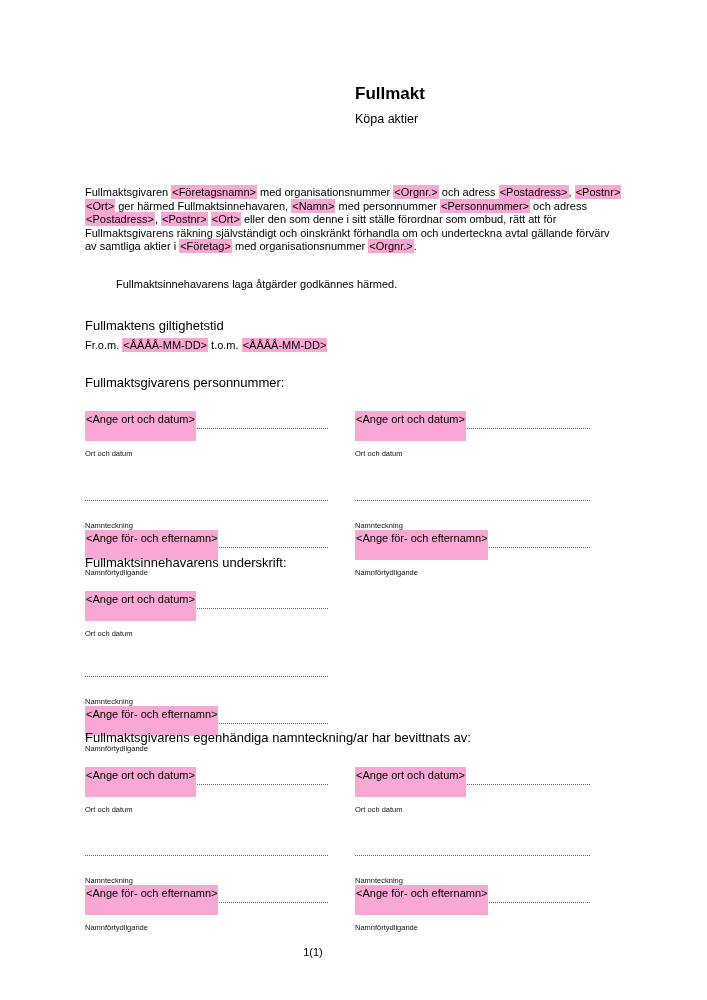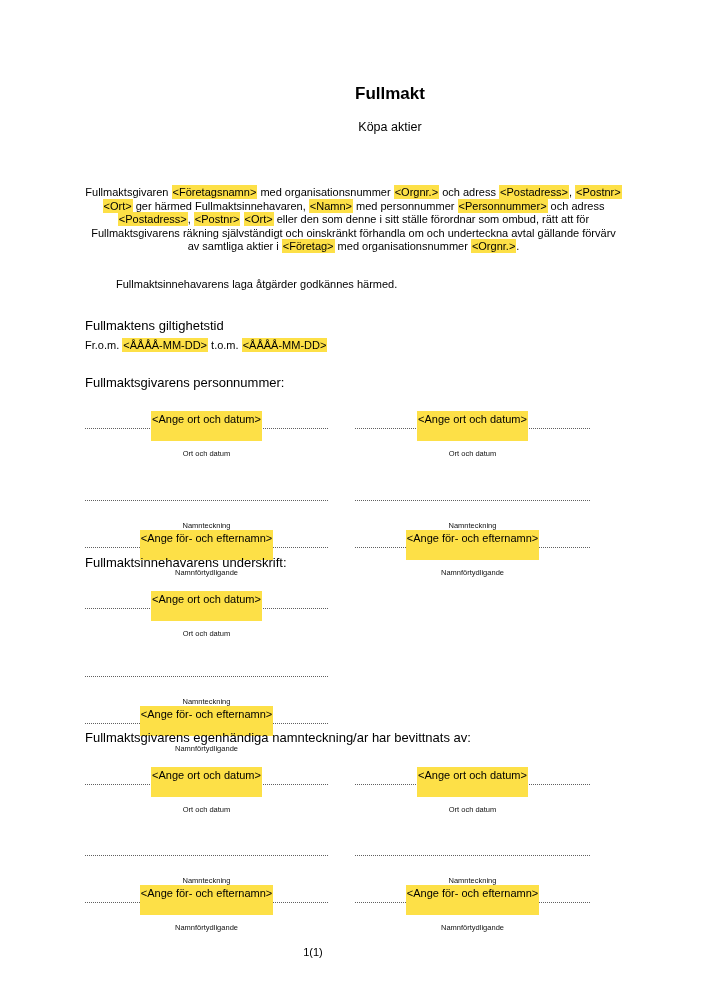--- a/index.html
+++ b/index.html
@@ -4,30 +4,30 @@
 <style>
   * { margin: 0; padding: 0; box-sizing: border-box; }
   html, body { background: #ffffff; }
   body {
     width: 707px; height: 1000px;
     font-family: "Liberation Sans", "DejaVu Sans", sans-serif;
     color: #000;
     position: relative;
     overflow: hidden;
   }
-  .abs { position: absolute; text-align: center; }
+  .abs { position: absolute; }
 
   .doc-title { left: 355px; top: 84px; }
   .doc-title h1 { font-size: 17px; line-height: 20px; font-weight: bold; }
-  .doc-title .subtitle { font-size: 12.5px; line-height: 15px; margin-top: 16px; }
+  .doc-title .subtitle { font-size: 12.5px; line-height: 15px; margin-top: 8px; }
 
   .intro { left: 85px; top: 186px; width: 537px; font-size: 11px; line-height: 13.5px; }
   .approval { left: 85px; top: 278px; font-size: 11px; line-height: 13.5px; padding-left: 31px; }
 
-  .hl { background: #fde047; padding: 1px 1px; }
+  .hl { background: #f9a8d4; padding: 1px 1px; }
 
   h2.sec { font-size: 13px; line-height: 16px; font-weight: normal; }
   .h-validity { left: 85px; top: 318px; }
   .validity-line { left: 85px; top: 338px; font-size: 11px; line-height: 14px; }
 
   .h-principal { left: 85px; top: 375px; }
   .h-agent { left: 85px; top: 555px; }
   .h-witness { left: 85px; top: 730px; }
 
   .grid-principal { left: 85px; top: 411px; }

